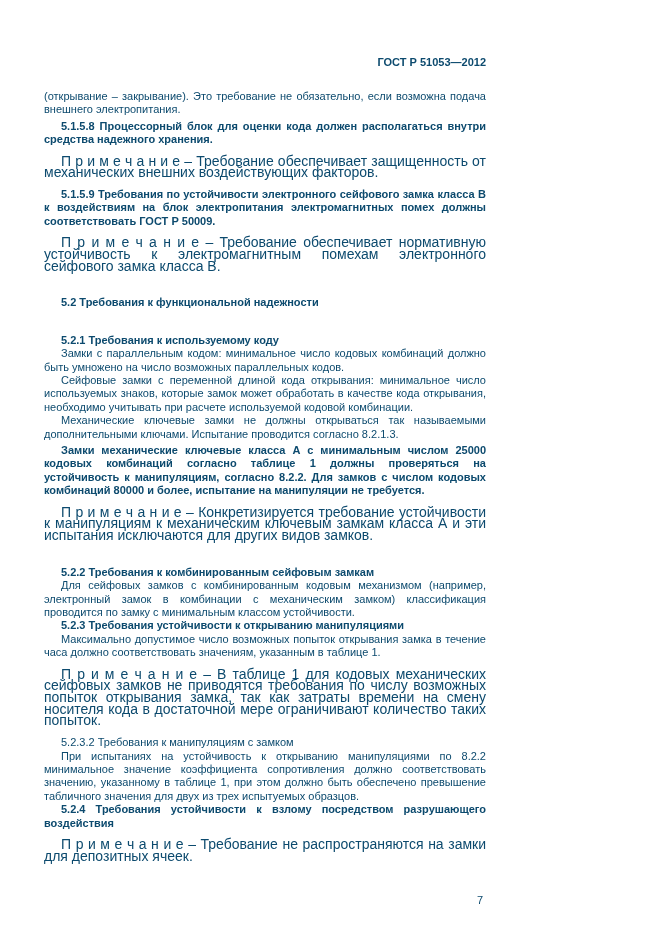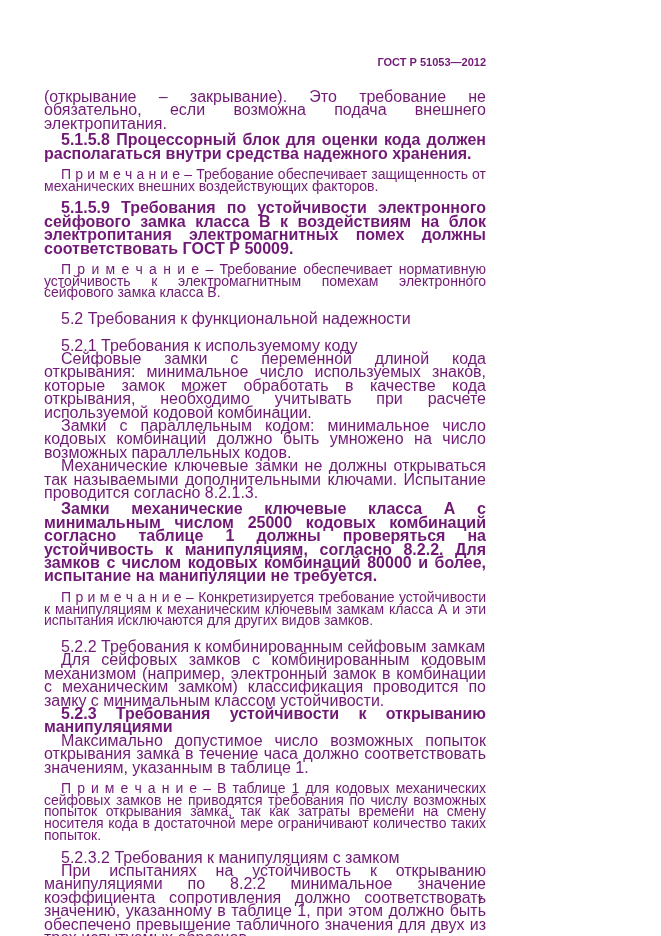--- a/index.html
+++ b/index.html
@@ -5,54 +5,54 @@
   html, body {
     margin: 0;
     padding: 0;
     background: #ffffff;
   }
   .page {
     position: relative;
     width: 529px;
     height: 936px;
     background: #ffffff;
-    color: #701a75;
+    color: #0c4a6e;
     font-family: "Liberation Sans", sans-serif;
     box-sizing: border-box;
     padding: 56px 43px 0 44px;
     overflow: hidden;
   }
   .header {
     text-align: right;
     font-size: 11px;
     font-weight: bold;
     margin-bottom: 22px;
   }
   .content p {
     margin: 0;
-    font-size: 16px;
+    font-size: 11px;
     line-height: 13.4px;
     text-align: justify;
     text-indent: 17px;
   }
   .content p.continuation {
     text-indent: 0;
   }
   .content p.requirement {
     font-weight: bold;
     margin-top: 3px;
   }
   .content p.note {
     font-size: 14px;
     line-height: 11.7px;
     margin: 9px 0;
   }
   .content p.heading {
-    font-weight: normal;
-    margin-top: 13px;
+    font-weight: bold;
+    margin-top: 24px;
   }
   .content p.heading-flush {
     font-weight: bold;
   }
   .footer {
     position: absolute;
     right: 46px;
     bottom: 30px;
     font-size: 11px;
   }
@@ -65,30 +65,31 @@
     <span>ГОСТ Р 51053—2012</span>
   </div>
   <div class="content">
       <p class="continuation">(открывание – закрывание). Это требование не обязательно, если возможна подача внешнего электропитания.</p>
       <p class="requirement">5.1.5.8 Процессорный блок для оценки кода должен располагаться внутри средства надежного хранения.</p>
       <p class="note">П р и м е ч а н и е  – Требование обеспечивает защищенность от механических внешних воздействующих факторов.</p>
       <p class="requirement">5.1.5.9 Требования по устойчивости электронного сейфового замка класса В к воздействиям на блок электропитания электромагнитных помех должны соответствовать ГОСТ Р 50009.</p>
       <p class="note">П р и м е ч а н и е  – Требование обеспечивает нормативную устойчивость к электромагнитным помехам электронного сейфового замка класса В.</p>
       <p class="heading">5.2 Требования к функциональной надежности</p>
       <p class="heading">5.2.1 Требования к используемому коду</p>
+      <p class="body">Замки с параллельным кодом: минимальное число кодовых комбинаций должно быть умножено на число возможных параллельных кодов.</p>
       <p class="body">Сейфовые замки с переменной длиной кода открывания: минимальное число используемых знаков, которые замок может обработать в качестве кода открывания, необходимо учитывать при расчете используемой кодовой комбинации.</p>
-      <p class="body">Замки с параллельным кодом: минимальное число кодовых комбинаций должно быть умножено на число возможных параллельных кодов.</p>
       <p class="body">Механические ключевые замки не должны открываться так называемыми дополнительными ключами. Испытание проводится согласно 8.2.1.3.</p>
       <p class="requirement">Замки механические ключевые класса А с минимальным числом 25000 кодовых комбинаций согласно таблице 1 должны проверяться на устойчивость к манипуляциям, согласно 8.2.2. Для замков с числом кодовых комбинаций 80000 и более, испытание на манипуляции не требуется.</p>
       <p class="note">П р и м е ч а н и е  – Конкретизируется требование устойчивости к манипуляциям к механическим ключевым замкам класса А и эти испытания исключаются для других видов замков.</p>
       <p class="heading">5.2.2 Требования к комбинированным сейфовым замкам</p>
       <p class="body">Для сейфовых замков с комбинированным кодовым механизмом (например, электронный замок в комбинации с механическим замком) классификация проводится по замку с минимальным классом устойчивости.</p>
       <p class="heading-flush">5.2.3 Требования устойчивости к открыванию манипуляциями</p>
       <p class="body">Максимально допустимое число возможных попыток открывания замка в течение часа должно соответствовать значениям, указанным в таблице 1.</p>
       <p class="note">П р и м е ч а н и е – В таблице 1 для кодовых механических сейфовых замков не приводятся требования по числу возможных попыток открывания замка, так как затраты времени на смену носителя кода в достаточной мере ограничивают количество таких попыток.</p>
       <p class="body">5.2.3.2 Требования к манипуляциям с замком</p>
       <p class="body">При испытаниях на устойчивость к открыванию манипуляциями по 8.2.2 минимальное значение коэффициента сопротивления должно соответствовать значению, указанному в таблице 1, при этом должно быть обеспечено превышение табличного значения для двух из трех испытуемых образцов.</p>
+      <p class="heading-flush">5.2.4 Требования устойчивости к взлому посредством разрушающего воздействия</p>
       <p class="note">П р и м е ч а н и е  – Требование не распространяются на замки для депозитных ячеек.</p>
     </div>
   <div class="footer">
     <span>7</span>
   </div>
 </div>
 
 </body></html>

